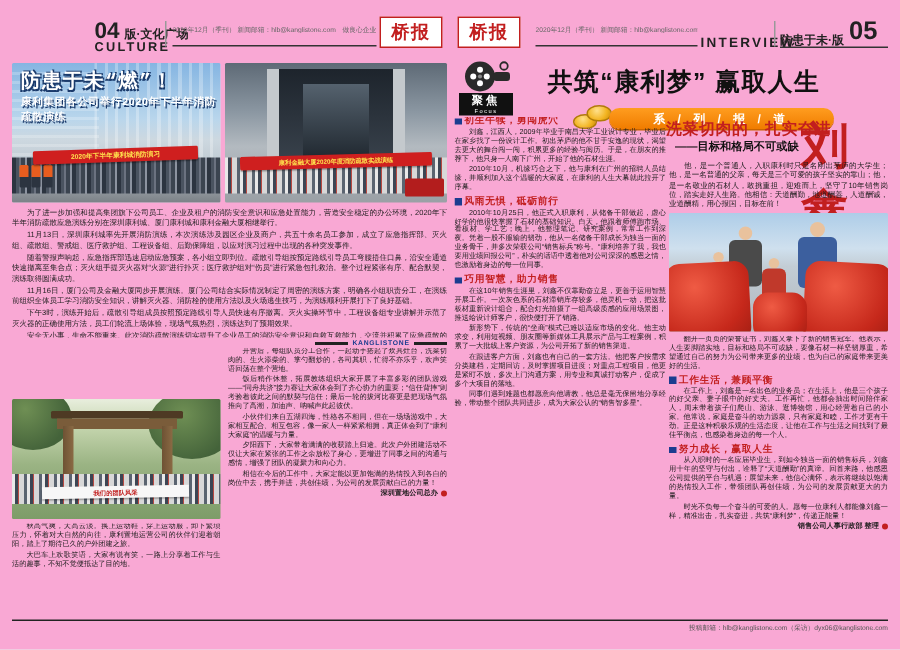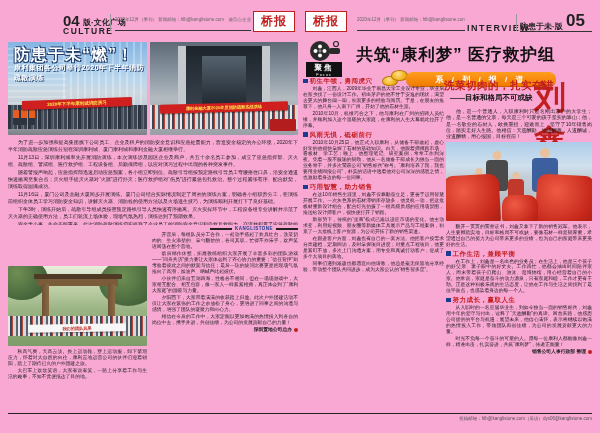--- a/index.html
+++ b/index.html
@@ -60,22 +60,22 @@
       box-shadow:0 1px 1px rgba(0,0,0,.3); }
   .p4 { background:linear-gradient(180deg,#aecde8 0%,#cfe0ee 30%,#c3cdd5 45%,#aeb6bd 100%); }
   .seat { position:absolute; background:radial-gradient(circle at 35% 30%,#ef5b44,#c6281b 65%,#9e1d12);
       border-radius:10px; z-index:3; }
   .person { position:absolute; z-index:2; }
   .person .head { position:absolute; left:50%; transform:translateX(-50%); top:0;
       background:#e9c29d; border-radius:50%; }
   .person .body { position:absolute; left:0; border-radius:4px; }
 
   
-  .headline-overlay { color:#fff; font-weight:bold; font-size:16px;
-      text-shadow:1px 1px 0 #1a3a6b, -1px 1px 0 #1a3a6b, 1px -1px 0 #1a3a6b; letter-spacing:1px; }
+  .headline-overlay { color:#fff; font-weight:bold; font-size:13px;
+      text-shadow:1px 1px 0 #1a3a6b, -1px 1px 0 #1a3a6b, 1px -1px 0 #1a3a6b; letter-spacing:1px;font-family:Liberation Mono, monospace; }
   .subhead-overlay { color:#fff; font-weight:bold; font-size:7px;
       text-shadow:1px 1px 0 #1a3a6b; letter-spacing:.5px; }
   .bodytext { font-size:5px; line-height:7px; text-align:justify; overflow:hidden; color:#1c1c1c; }
   .bodytext p { text-indent:2em; margin-bottom:1px; }
   .smallbody { font-size:4.8px; line-height:6px; text-align:justify; overflow:hidden; color:#1c1c1c; }
   .smallbody p { text-indent:2em; margin-bottom:1px; }
   .divider { display:flex; align-items:center; gap:3px; }
   .divider .dl { height:2px; background:#222; flex:1; }
   .divider .dt { font-size:4.5px; color:#1b3c8f; font-weight:bold; letter-spacing:.5px; }
   .bluebox { background:linear-gradient(180deg,#1e4fa0,#163a86); display:flex; flex-direction:column;
@@ -89,21 +89,21 @@
   
   .mainhead { font-weight:bold; font-size:16.5px; letter-spacing:1px; text-align:center;
       color:#111; white-space:nowrap; }
   .ribbon { background:linear-gradient(180deg,#ff9d1f,#f07c00); border-radius:8px;
       color:#fff; font-weight:bold; font-size:8px; letter-spacing:3px;
       display:flex; align-items:center; justify-content:center;
       box-shadow:0 1px 0 #c96400; }
   .gold { position:absolute; border-radius:50% 50% 45% 45%;
       background:radial-gradient(circle at 40% 30%,#ffe08a,#f2b31f 60%,#c88a0a); border:1px solid #b07c08; }
   .focusbox { background:#111; color:#fff; display:flex; flex-direction:column;
-      align-items:center; justify-content:center; }
+      align-items:center; }
   .focusbox .cn { font-size:7.5px; font-weight:bold; letter-spacing:2px; }
   .focusbox .en { font-size:3.8px; letter-spacing:1px; }
   .slogan { color:#c21f1f; font-weight:bold; font-size:10.5px; letter-spacing:.5px; white-space:nowrap; }
   .slogan-sub { color:#111; font-weight:bold; font-size:7.5px; white-space:nowrap; }
   .bigname { color:#c21f1f; font-weight:bold; font-size:32px; letter-spacing:2px; }
   .intro { color:#b03028; }
   .colflow { font-size:4.8px; line-height:5.9px; text-align:justify; overflow:hidden; color:#1c1c1c; }
   .colflow p { text-indent:2em; margin-bottom:1.5px; }
   .sechead { display:flex; align-items:center; gap:2px; margin:3px 0 2px; }
   .sechead .sq { width:4.5px; height:4.5px; background:#1b3c8f; flex:none; }
@@ -209,21 +209,21 @@
       <circle cx="18.5" cy="11" r="2" fill="#fff"></circle>
       <circle cx="14" cy="11" r="1.4" fill="#888"></circle>
       <rect x="23" y="8" width="11" height="6" rx="2" fill="#2a2a2a"></rect>
       <circle cx="30" cy="4" r="2.5" fill="none" stroke="#2a2a2a" stroke-width="1.2"></circle>
     </svg>
   </div>
   <div class="abs focusbox" style="left:306px;top:62px;width:36px;height:15px;">
     <div class="cn">聚焦</div>
     <div class="en">Focus</div>
   </div>
-  <div class="abs mainhead" style="left:348px;top:44px;width:216px;">共筑“康利梦”  医疗救护组</div>
+  <div class="abs mainhead" style="left:348px;top:44px;width:216px;">共筑“康利梦”  赢取人生</div>
   <div class="abs" style="left:382px;top:68px;width:28px;height:20px;">
     <div class="gold" style="left:0;top:8px;width:16px;height:10px;"></div>
     <div class="gold" style="left:9px;top:2px;width:17px;height:11px;"></div>
   </div>
   <div class="abs ribbon" style="left:406px;top:72px;width:150px;height:14px;">系 / 列 / 报 / 道</div>
 
   <div class="abs slogan" style="left:444px;top:79px;">洗菜切肉的，扎实奋进</div>
   <div class="abs slogan-sub" style="left:450px;top:93px;">——目标和格局不可或缺</div>
   <div class="abs bigname" style="left:534px;top:76px;">刘鑫</div>
 

